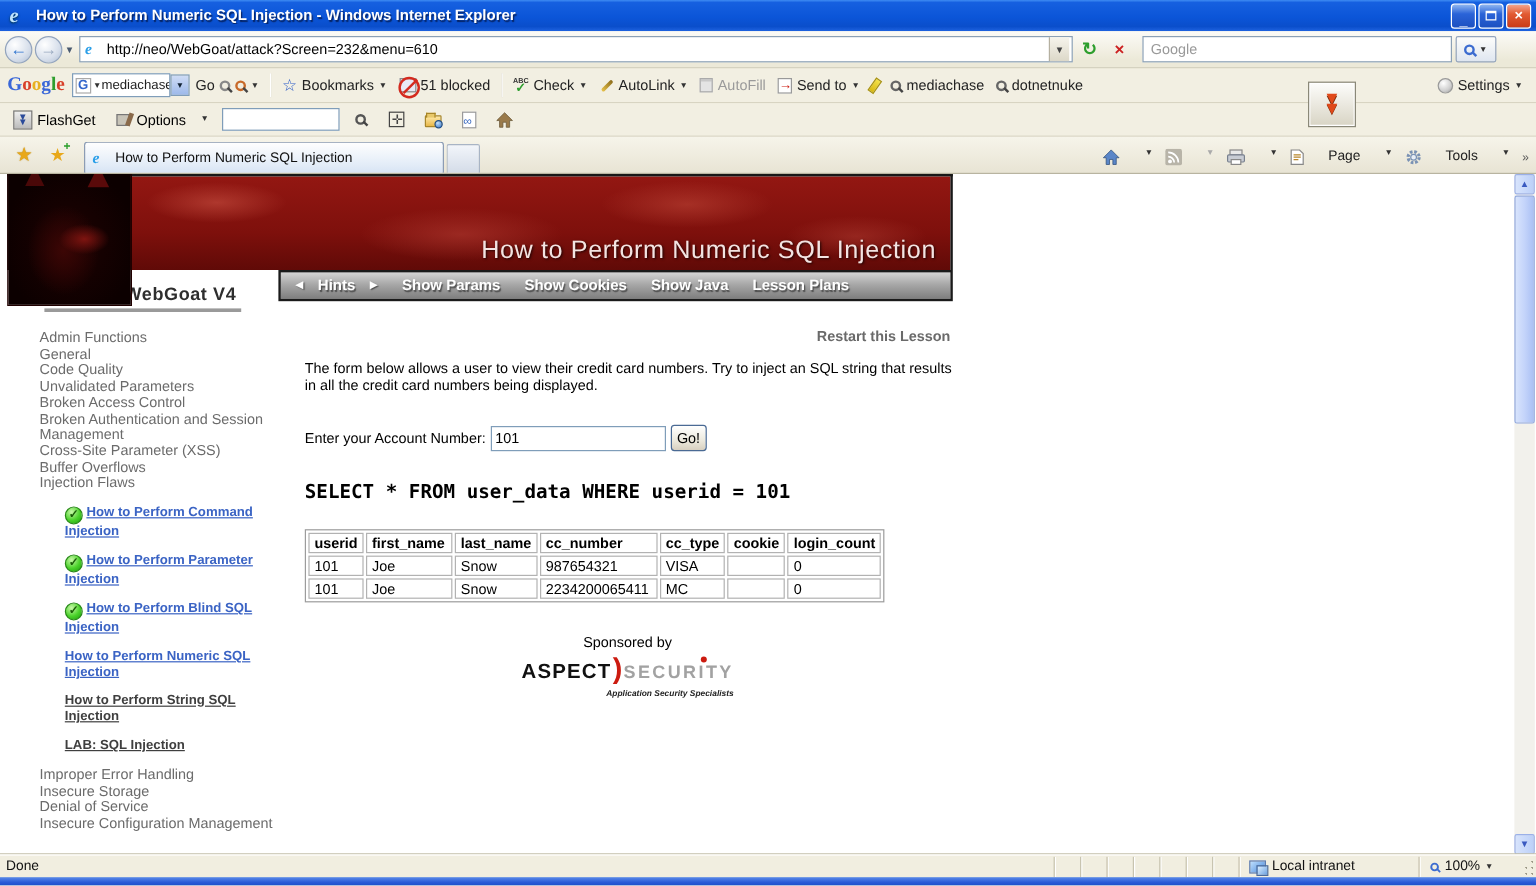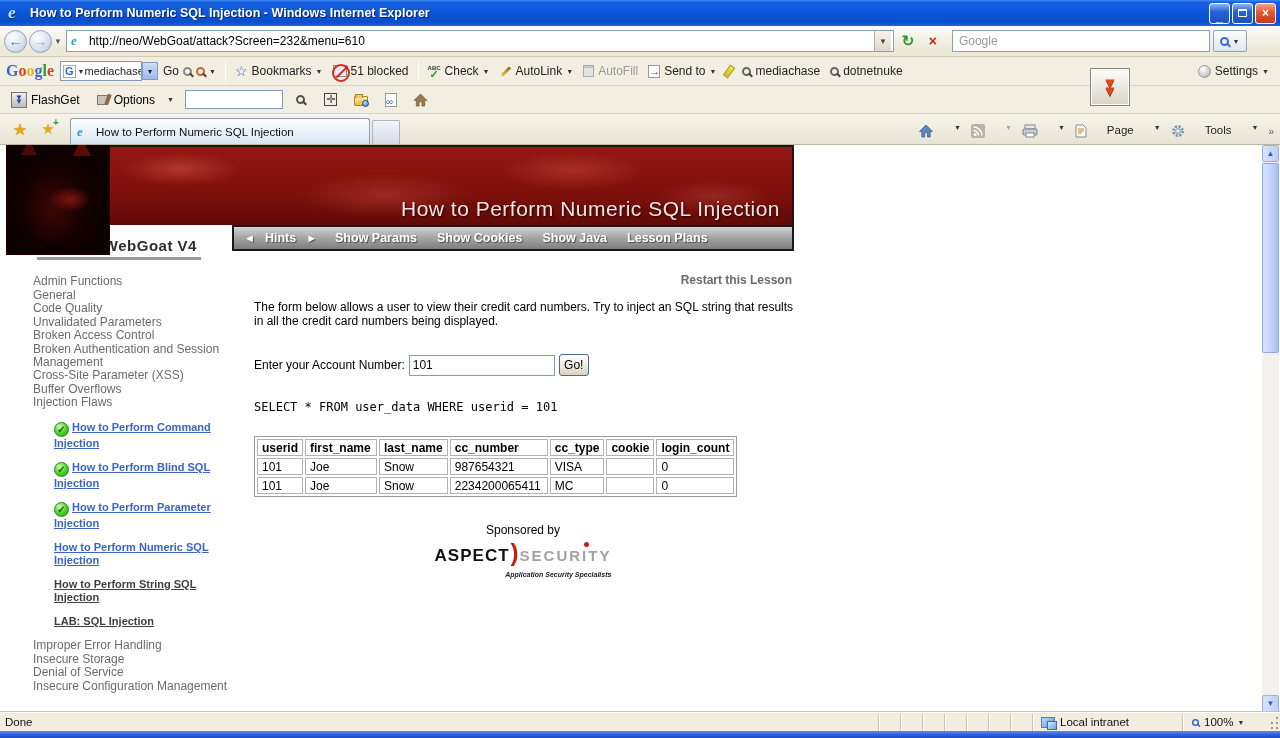--- a/index.html
+++ b/index.html
@@ -188,21 +188,21 @@
   .lesson-link { color:#3a63c4; text-decoration:underline; }
   .lesson.dark .lesson-link { color:#3f3f3f; }
   #main { flex:1; padding:8px 0 0 6px; font-size:12px; color:#000; }
   .restart { text-align:right; font-weight:bold; color:#6a6a6a; font-size:12px; padding-right:2px; }
   .intro { margin-top:14px; width:540px; line-height:13.5px; }
   .form-row { margin-top:26px; display:flex; align-items:center; gap:4px; }
   .acct-input { width:146px; height:21px; border:1px solid #7f9db9; font-size:12px; padding:0 3px;
     font-family:"Liberation Sans",sans-serif; }
   .go-btn { height:22px; min-width:30px; border:1px solid #4a6a94; border-radius:3px; font-size:12px;
     background:linear-gradient(180deg,#ffffff,#ece9dd 60%,#d8d0c0); padding:0 4px; font-family:"Liberation Sans",sans-serif; }
-  .sql-line { margin-top:24px; font-family:"DejaVu Sans Mono","Liberation Mono",monospace; font-size:12px; }
+  .sql-line { margin-top:24px; font-family:"DejaVu Sans Mono","Liberation Mono",monospace; font-size:16px;font-weight:bold; }
   table.results { margin-top:22px; border-collapse:separate; border-spacing:2px; border:1px solid #9c9c9c; background:#fff; }
   table.results th, table.results td { border:1px solid #b2b2b2; padding:0 4px; font-size:12px; text-align:left; height:17px; }
   table.results th { font-weight:bold; }
   table.results th:nth-child(1){min-width:40px;} table.results th:nth-child(2){min-width:72px;}
   table.results th:nth-child(3){min-width:68px;} table.results th:nth-child(4){min-width:98px;}
   table.results th:nth-child(5){min-width:48px;} table.results th:nth-child(6){min-width:38px;}
   table.results th:nth-child(7){min-width:72px;}
   .sponsor-row { margin-top:26px; display:flex; justify-content:flex-end; align-items:center; padding-right:2px; gap:8px;flex-direction:column; }
   .sponsor-prefix { font-size:12px; }
   .aspect-logo { position:relative; display:flex; align-items:baseline; padding-bottom:12px; }
@@ -485,22 +485,22 @@
             <div class="cat-item">Code Quality</div>
             <div class="cat-item">Unvalidated Parameters</div>
             <div class="cat-item">Broken Access Control</div>
             <div class="cat-item">Broken Authentication and Session Management</div>
             <div class="cat-item">Cross-Site Parameter (XSS)</div>
             <div class="cat-item">Buffer Overflows</div>
             <div class="cat-item">Injection Flaws</div>
           </div>
         <div id="lessons">
             <div class="lesson"><span class="ball">✓</span><a class="lesson-link">How to Perform Command Injection</a></div>
+            <div class="lesson"><span class="ball">✓</span><a class="lesson-link">How to Perform Parameter Injection</a></div>
             <div class="lesson"><span class="ball">✓</span><a class="lesson-link">How to Perform Blind SQL Injection</a></div>
-            <div class="lesson"><span class="ball">✓</span><a class="lesson-link">How to Perform Parameter Injection</a></div>
             <div class="lesson"><a class="lesson-link">How to Perform Numeric SQL Injection</a></div>
             <div class="lesson dark"><a class="lesson-link">How to Perform String SQL Injection</a></div>
             <div class="lesson dark"><a class="lesson-link">LAB: SQL Injection</a></div>
           </div>
         <div>
             <div class="cat-item">Improper Error Handling</div>
             <div class="cat-item">Insecure Storage</div>
             <div class="cat-item">Denial of Service</div>
             <div class="cat-item">Insecure Configuration Management</div>
           </div>

